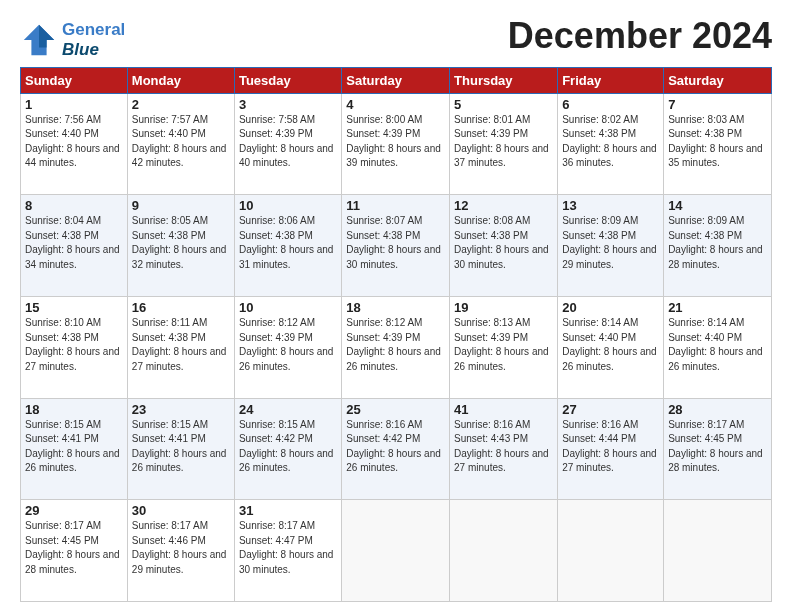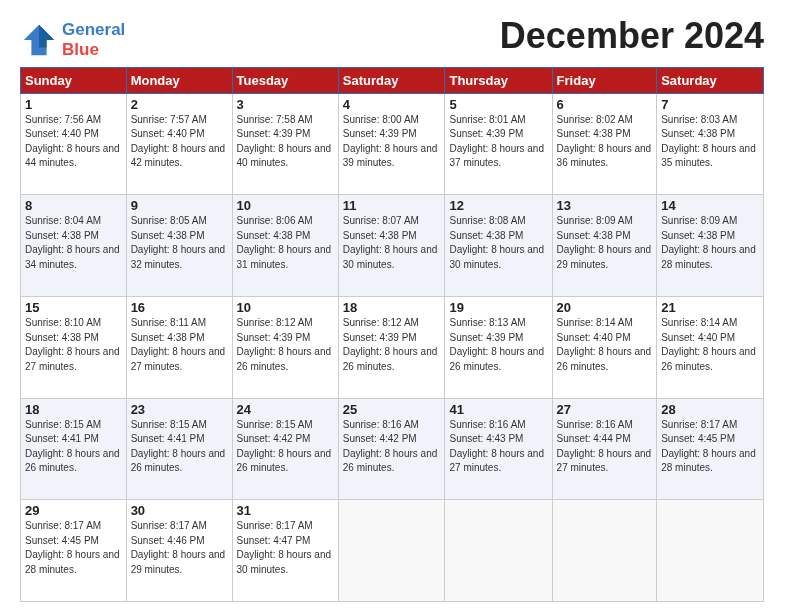--- a/index.html
+++ b/index.html
@@ -6,21 +6,21 @@
     body {
       font-family: Arial, sans-serif;
       background: #fff;
       width: 792px;
       height: 612px;
       overflow: hidden;
     }
     .page {
       width: 792px;
       height: 612px;
-      padding: 16px 28px 10px 20px;
+      padding: 16px 20px 10px 20px;
       display: flex;
       flex-direction: column;
     }
     .header {
       display: flex;
       align-items: flex-start;
       justify-content: space-between;
       margin-bottom: 6px;
     }
     .logo {
@@ -93,21 +93,21 @@
 
 <div class="page">
   <div class="header">
     <div class="logo">
       <svg class="logo-icon" viewBox="0 0 40 40">
         <polygon points="20,4 36,20 28,20 28,36 12,36 12,20 4,20" fill="#3a7cc7"></polygon>
         <polygon points="20,4 36,20 28,20 28,28 20,28" fill="#1a5fa0"></polygon>
       </svg>
       <div style="font-weight:bold; font-size:17px; line-height:1.2;">
         <div style="color:#3a7cc7;">General</div>
-        <div style="color:#ef4444;">Blue</div>
+        <div style="color:#0c4a6e;font-style:italic;">Blue</div>
       </div>
     </div>
     <div class="title-block">
       <div class="month-title">December 2024</div>
     </div>
   </div>
 
   <table class="calendar">
     <thead>
       <tr>

